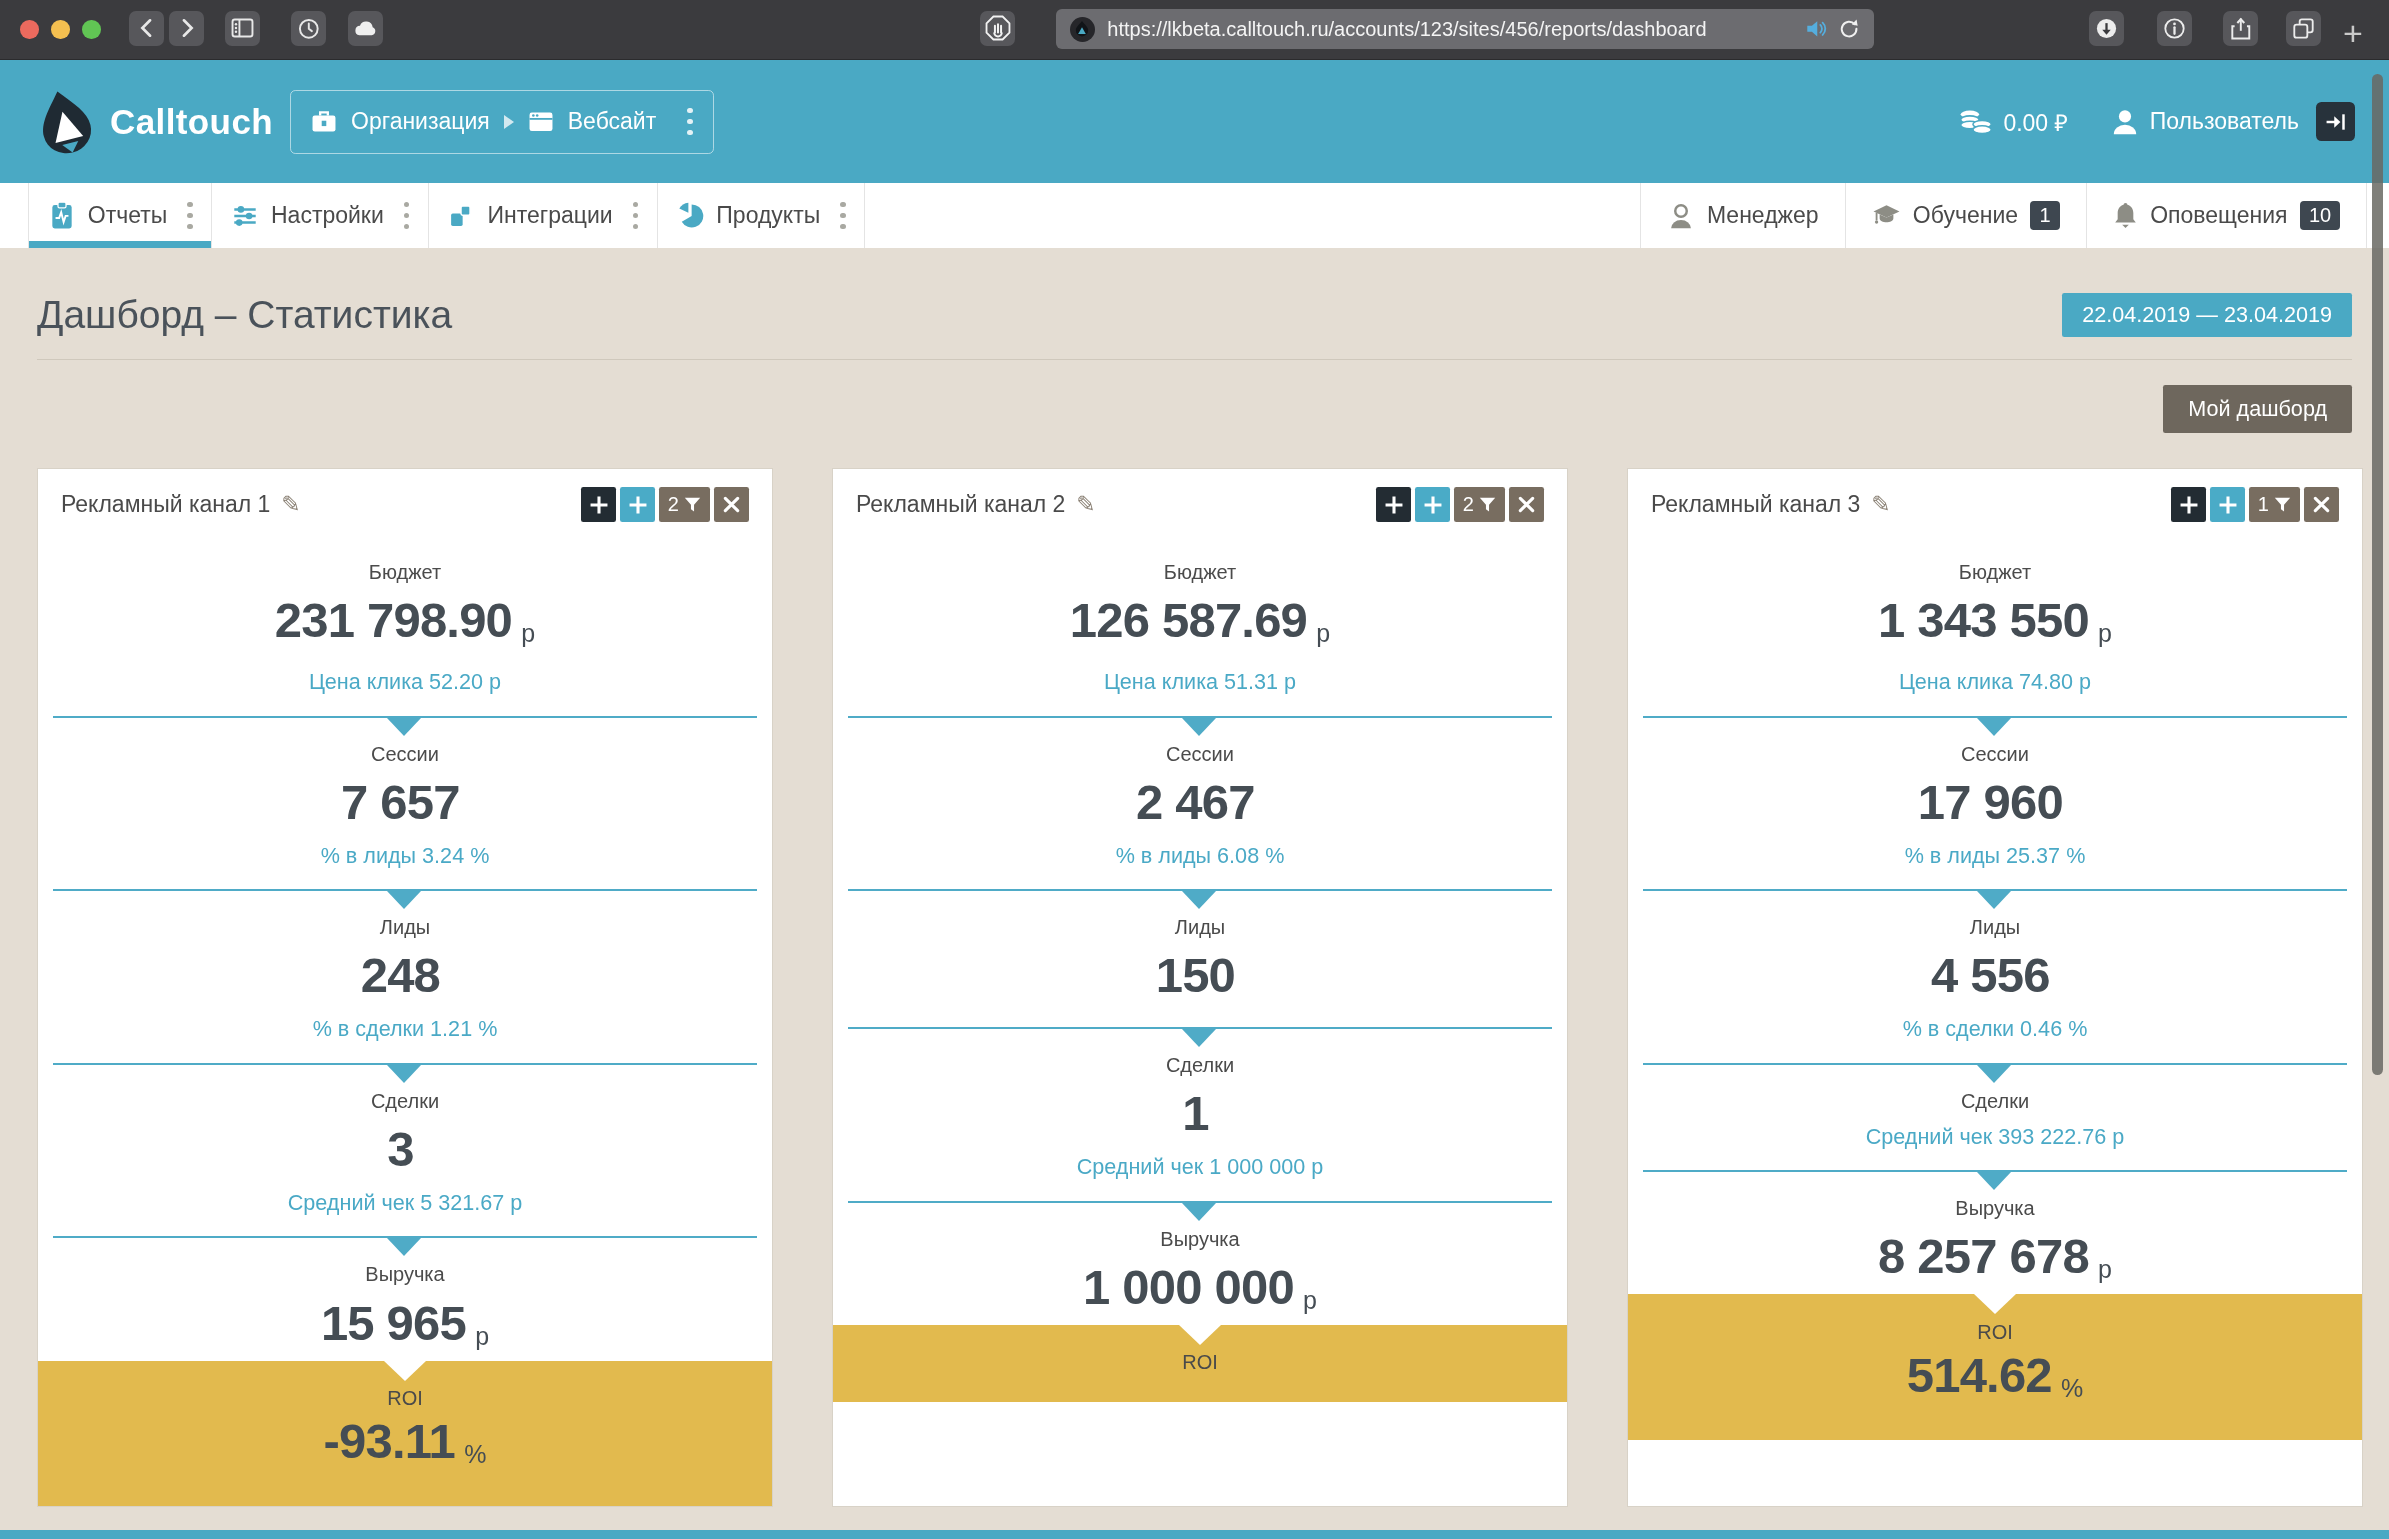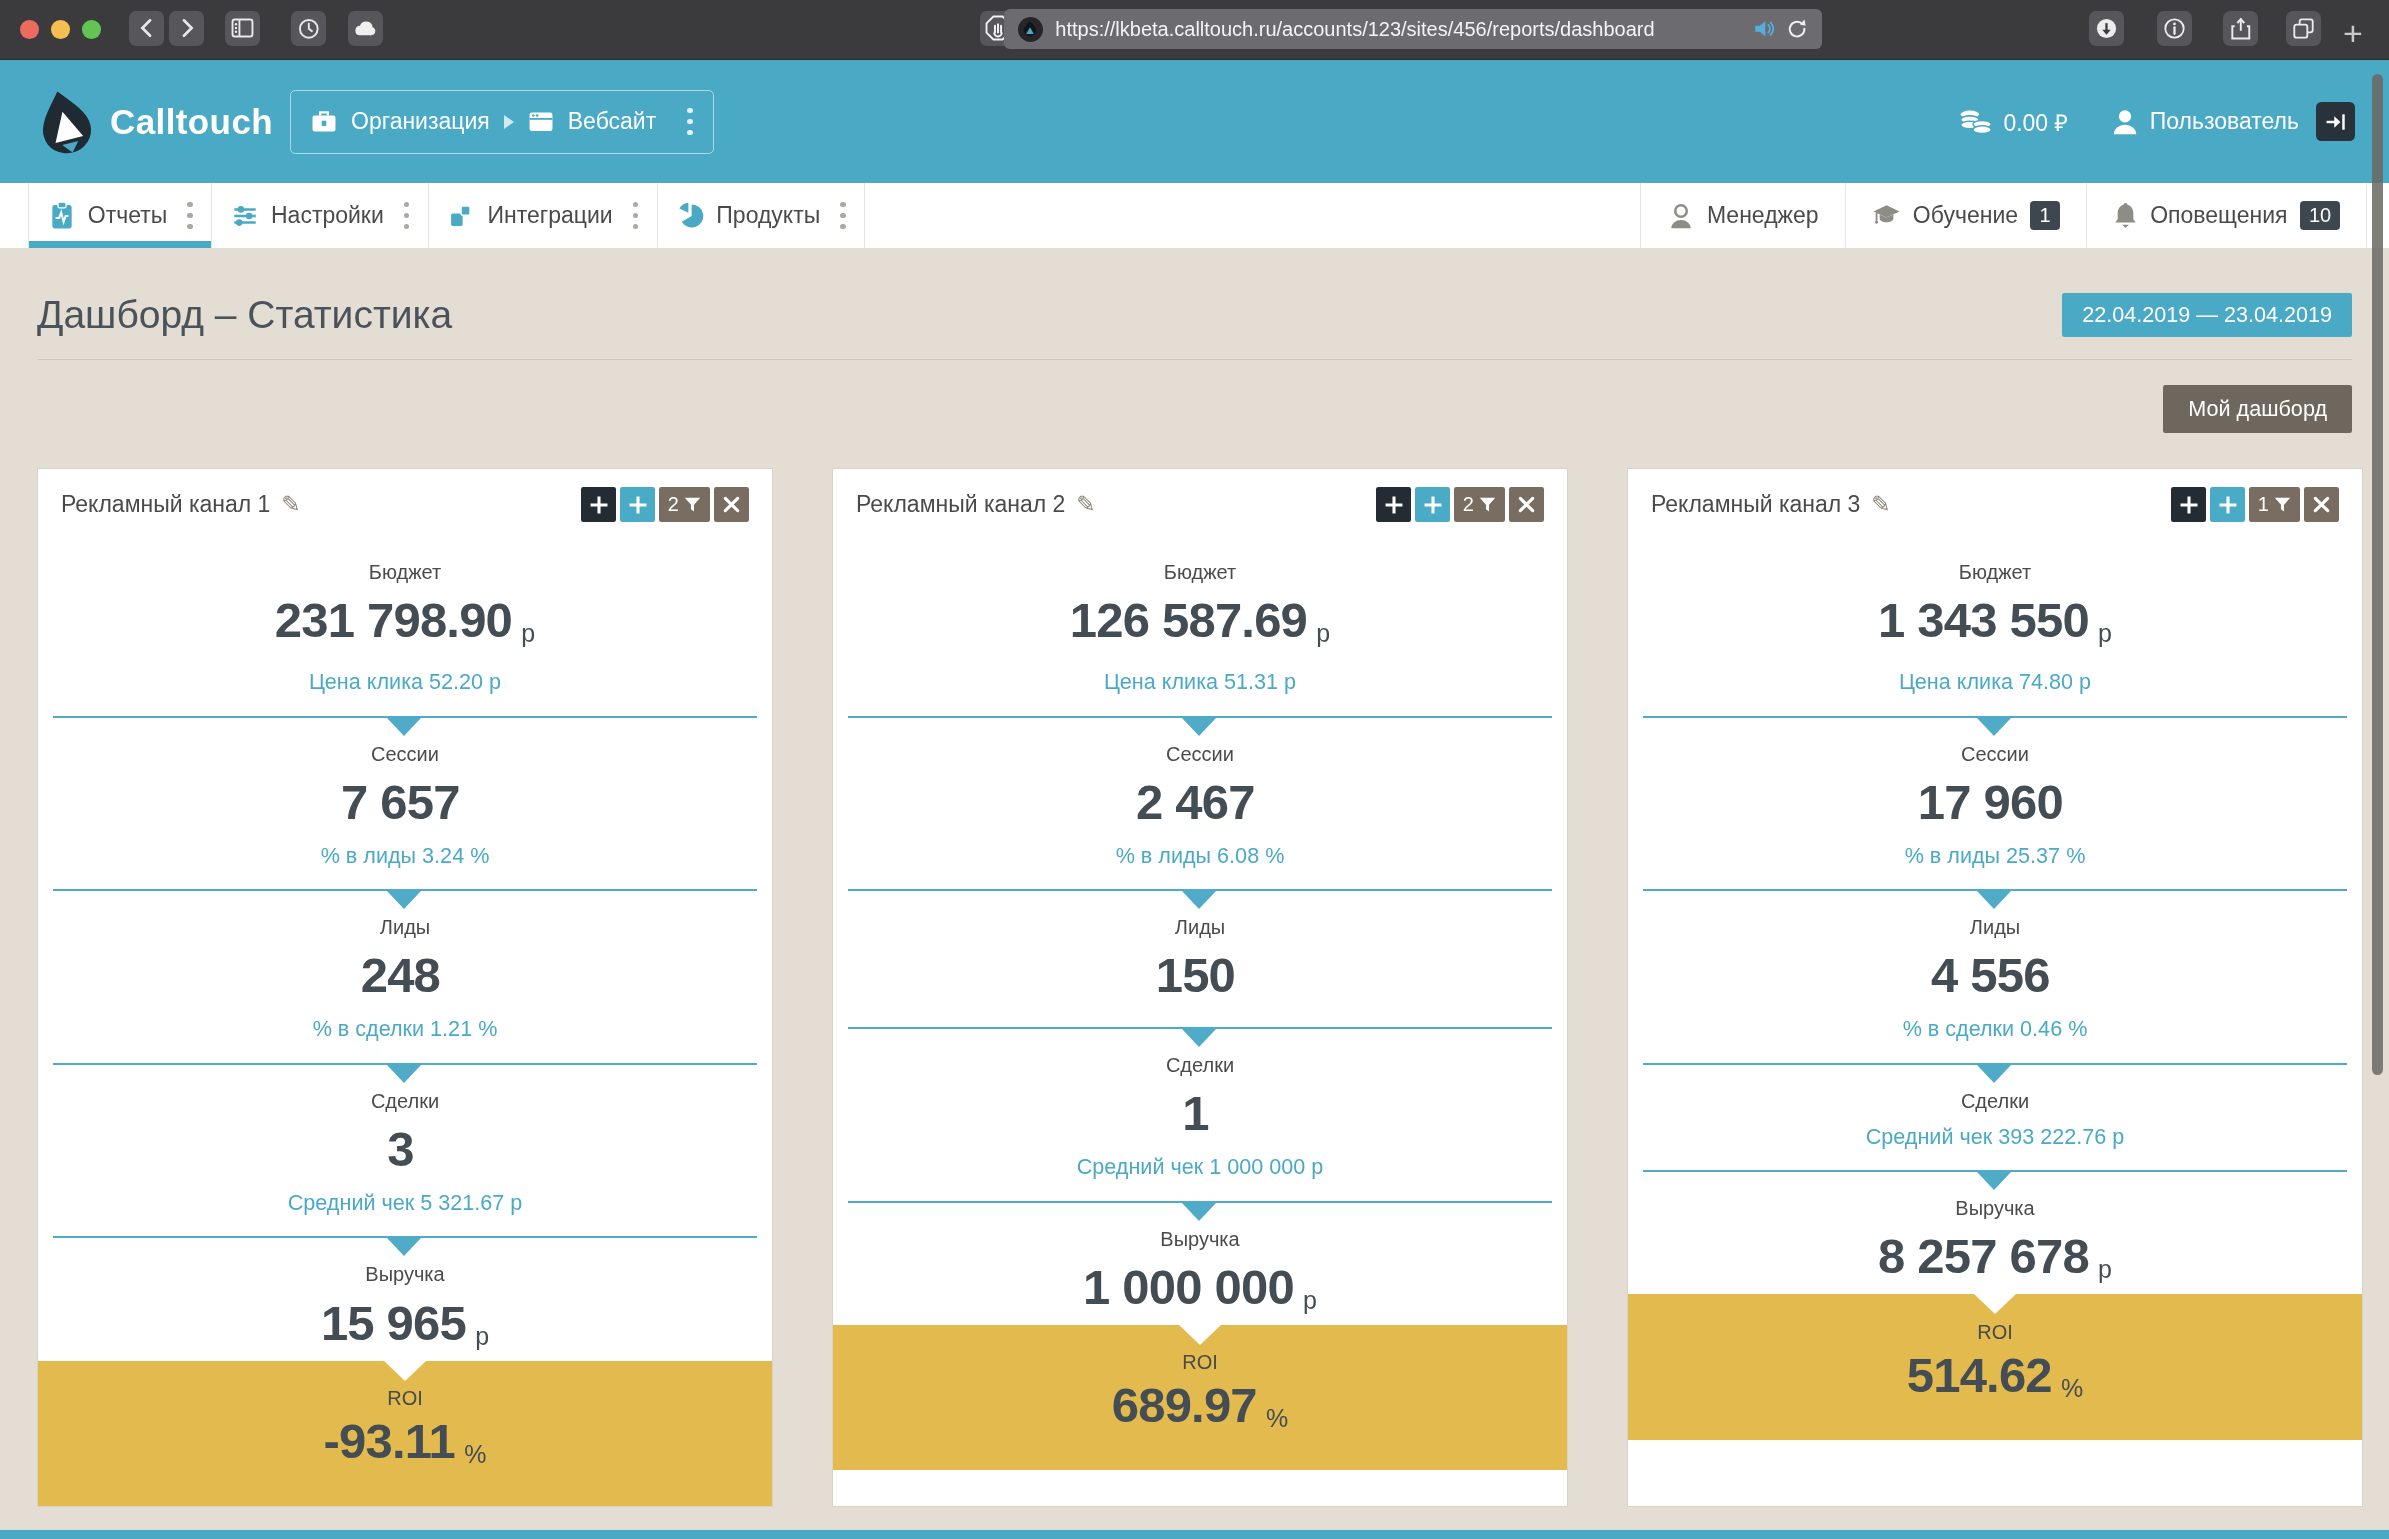--- a/index.html
+++ b/index.html
@@ -5,21 +5,21 @@
   html,body{margin:0;padding:0;background:#222;}
   .screen{position:relative;width:2389px;height:1539px;overflow:hidden;
           background:#E4DDD3;font-family:"Liberation Sans",sans-serif;}
 
   
   .chrome{position:relative;height:59px;background:#3B3B3E;border-bottom:1.5px solid #2B2B2D;}
   .traffic{position:absolute;top:20px;width:18.5px;height:18.5px;border-radius:50%;}
   .t-red{left:20px;background:#EC6A5E;} .t-yellow{left:51px;background:#F4BF50;} .t-green{left:82px;background:#61C554;}
   .c-btn{position:absolute;top:10.8px;width:35px;height:35px;border-radius:7px;background:#57575B;
          display:flex;align-items:center;justify-content:center;color:#E8E8E8;}
-  .url-bar{position:absolute;top:9.2px;left:1004px;width:818px;height:40px;border-radius:6px;
+  .url-bar{position:absolute;top:9.2px;left:1056px;width:818px;height:40px;border-radius:6px;
            background:#6C6C70;display:flex;align-items:center;padding:0 14px;box-sizing:border-box;}
   .favicon{width:25px;height:25px;border-radius:50%;background:#26262A;position:relative;flex:0 0 auto;}
   .favicon svg{position:absolute;left:5.4px;top:4.6px;}
   .url-text{flex:1;margin-left:12.3px;font-size:20px;color:#F4F4F4;white-space:nowrap;overflow:hidden;}
   .url-ic{margin-left:10.8px;flex:0 0 auto;display:flex;}
   .plus-tab{position:absolute;top:14px;left:2343px;font-size:34px;color:#C9C9C9;font-weight:400;}
 
   
   .app-header{height:123px;background:#4AA9C4;display:flex;align-items:center;padding:0 34px;box-sizing:border-box;}
   .brand{display:flex;align-items:center;}
@@ -455,21 +455,20 @@
         <div class="m-value"><span>1</span><span class="unit"></span></div>
         <div class="m-sub">Средний чек 1 000 000 р</div>
         <div class="m-div"></div>
       </div>
       <div class="metric last">
         <div class="m-label">Выручка</div>
         <div class="m-value"><span>1 000 000</span><span class="unit">р</span></div>
       </div>
       <div class="roi">
         <div class="roi-label">ROI</div>
-        <div class="roi-value"><span>689.97</span><span class="unit">%</span></div>
       </div>
     </section>
 
     <section class="card">
       <div class="card-head">
         <span class="card-title">Рекламный канал 3</span>
         <span class="card-edit">✎</span>
         <div class="card-actions">
           <button class="cbtn dark">
               <svg width="20" height="20" viewBox="0 0 26 26">

